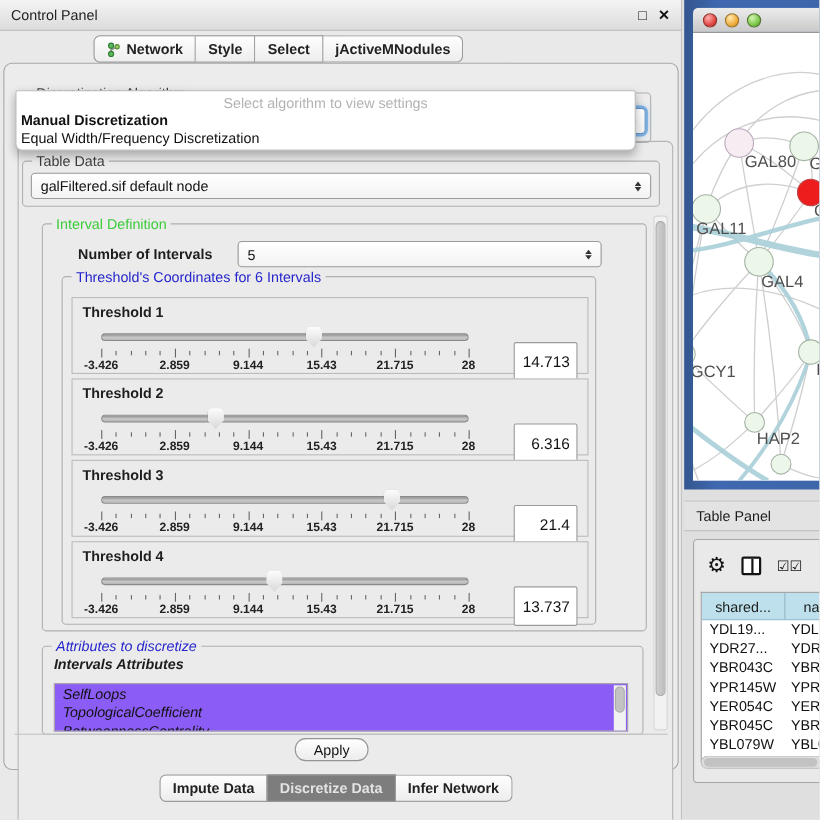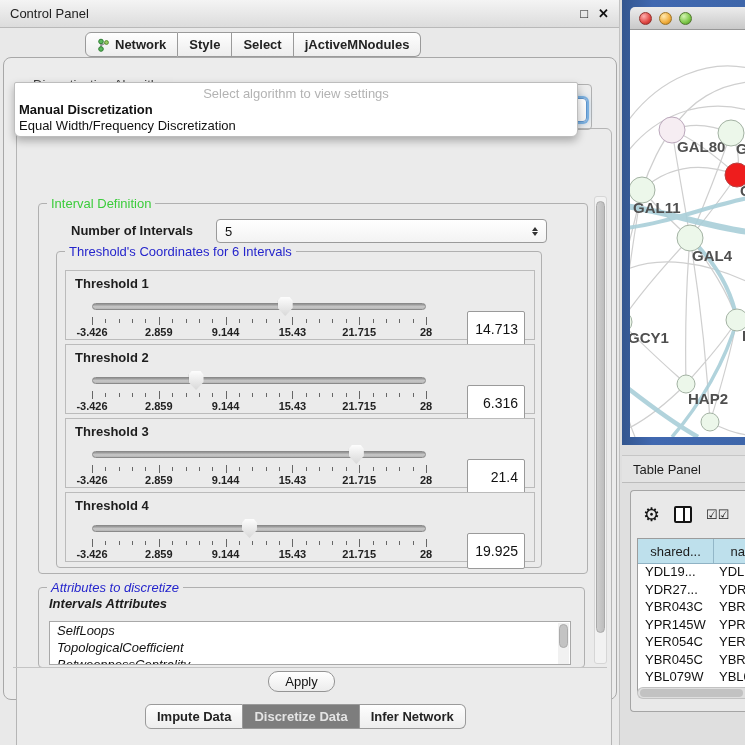--- a/index.html
+++ b/index.html
@@ -76,21 +76,21 @@
   .ticks { position:absolute; left:0; top:20px; width:100%; height:8px; }
   .tick { position:absolute; top:2px; width:1px; height:4px; background:#666; }
   .tick.major { top:0; height:8px; }
   .axis { position:absolute; left:0; top:29px; width:100%; height:12px; }
   .axlab { position:absolute; transform:translateX(-50%); font-size:11px; font-weight:bold; color:#222; white-space:nowrap; }
   .valbox { position:absolute; right:9px; top:40px; width:58px; height:36px; background:#ffffff;
     border:1px solid #9a9a9a; border-radius:2px; font-size:14px; color:#111;
     display:flex; align-items:center; justify-content:flex-end; padding-right:6px; }
 
   
-  .attrlist { position:absolute; left:10px; top:33px; width:522px; height:44px; background:#ffffff;
+  .attrlist { position:absolute; left:10px; top:33px; width:522px; height:44px; background:#8b5cf6;
     border:1px solid #a8a8a8; overflow:hidden; font-size:13px; color:#111; }
   .attrlist .item { padding-left:7px; height:17px; line-height:17px; white-space:nowrap; }
   .attr-sb { position:absolute; right:1px; top:1px; width:11px; height:42px; background:#f1f1f1; }
   .attr-sb .th { position:absolute; left:1px; top:1px; width:9px; height:24px; background:#c3c3c3; border-radius:5px; border:1px solid #ababab; }
 
   
   .vsb { position:absolute; left:594px; top:196px; width:13px; height:468px; background:#f2f2f2; border:1px solid #d6d6d6; border-radius:3px; }
   .vsb .th { position:absolute; left:1px; top:4px; width:9px; height:432px; background:linear-gradient(90deg,#cfcfcf,#bdbdbd); border:1px solid #a9a9a9; border-radius:5px; }
 
   .applybtn { position:absolute; left:268px; top:671px; width:67px; height:21px;
@@ -101,21 +101,21 @@
   
   .netwin { position:absolute; left:622px; top:0; width:123px; height:445px;
     background:linear-gradient(90deg,#33568f,#4068b0 25%,#3e66aa); }
   .net-titlebar { position:absolute; left:8px; top:7px; right:0; height:23px;
     background:linear-gradient(#ececec,#c9c9c9); border-bottom:1px solid #979797; border-radius:5px 0 0 0;
     display:flex; align-items:center; padding-left:9px; gap:7px; }
   .light { width:13px; height:13px; border-radius:50%; }
   .light.red { background:radial-gradient(circle at 35% 30%, #ffb0ae, #e04844 60%, #a02522); border:1px solid #92322e; }
   .light.yellow { background:radial-gradient(circle at 35% 30%, #ffe9b0, #f0ad3d 60%, #b87a18); border:1px solid #9c7426; }
   .light.green { background:radial-gradient(circle at 35% 30%, #d4f4b2, #7cc748 60%, #4d8c22); border:1px solid #51772f; }
-  .netcanvas { position:absolute; left:8px; top:30px; right:0; bottom:8px; background:#ffffff; overflow:hidden;font-weight:bold; }
+  .netcanvas { position:absolute; left:8px; top:30px; right:0; bottom:8px; background:#ffffff; overflow:hidden; }
   .nodelabel { font-family:"Liberation Sans",sans-serif; font-size:15px; fill:#4f4f4f; }
 
   .tp-bar { position:absolute; left:622px; top:455px; width:123px; height:28px; background:#e3e3e3;
     border-top:1px solid #c6c6c6; border-bottom:1px solid #bcbcbc; display:flex; align-items:center;
     padding-left:11px; font-size:13px; color:#1c1c1c; }
   .tp-panel { position:absolute; left:630px; top:490px; width:115px; height:222px; background:#e9e9e9;
     border:1px solid #a5a5a5; border-radius:4px 0 0 4px; border-right:none; }
   .tp-toolbar { position:absolute; left:0; top:0; width:100%; height:46px; display:flex; align-items:center; gap:14px; padding-left:12px; }
   .gear { font-size:19px; color:#141414; line-height:19px; }
   .colicon { width:18px; height:17px; border:2px solid #141414; border-radius:2px; background:#fff; position:relative; }
@@ -180,20 +180,30 @@
         </span>
     </div>
   </div>
 
   <div class="popup">
     <div class="ph">Select algorithm to view settings</div>
     <div class="opt first">Manual Discretization</div>
     <div class="opt">Equal Width/Frequency Discretization</div>
   </div>
 
+  <div class="group g-table">
+    <span class="group-title gt-gray">Table Data</span>
+    <div class="combo" style="left:7px; top:10px; width:564px;">
+      <span class="ctext">galFiltered.sif default node</span>
+      <span class="updown">
+          <i class="up"></i>
+          <i class="dn"></i>
+        </span>
+    </div>
+  </div>
 
   <div class="vsb">
       <div class="th"></div>
     </div>
 
   <div class="group g-interval">
     <span class="group-title gt-green">Interval Definition</span>
     <span class="lbl-bold" style="left:32px; top:19px;">Number of Intervals</span>
     <div class="combo" style="left:177px; top:15px; width:331px;">
       <span class="ctext">5</span>
@@ -374,21 +384,21 @@
             </div>
             <div class="axis">
               <span class="axlab" style="left: 0%;">-3.426</span>
               <span class="axlab" style="left: 20%;">2.859</span>
               <span class="axlab" style="left: 40%;">9.144</span>
               <span class="axlab" style="left: 60%;">15.43</span>
               <span class="axlab" style="left: 80%;">21.715</span>
               <span class="axlab" style="left: 100%;">28</span>
             </div>
           </div>
-          <div class="valbox">19.925</div>
+          <div class="valbox">13.737</div>
         </div>
       </div>
   </div>
 
   <div class="group g-attr">
     <span class="group-title gt-blue">Attributes to discretize</span>
     <span class="lbl-bold" style="left:10px; top:8px;">Intervals Attributes</span>
     <div class="attrlist">
       <div>
           <div class="item">SelfLoops</div>

